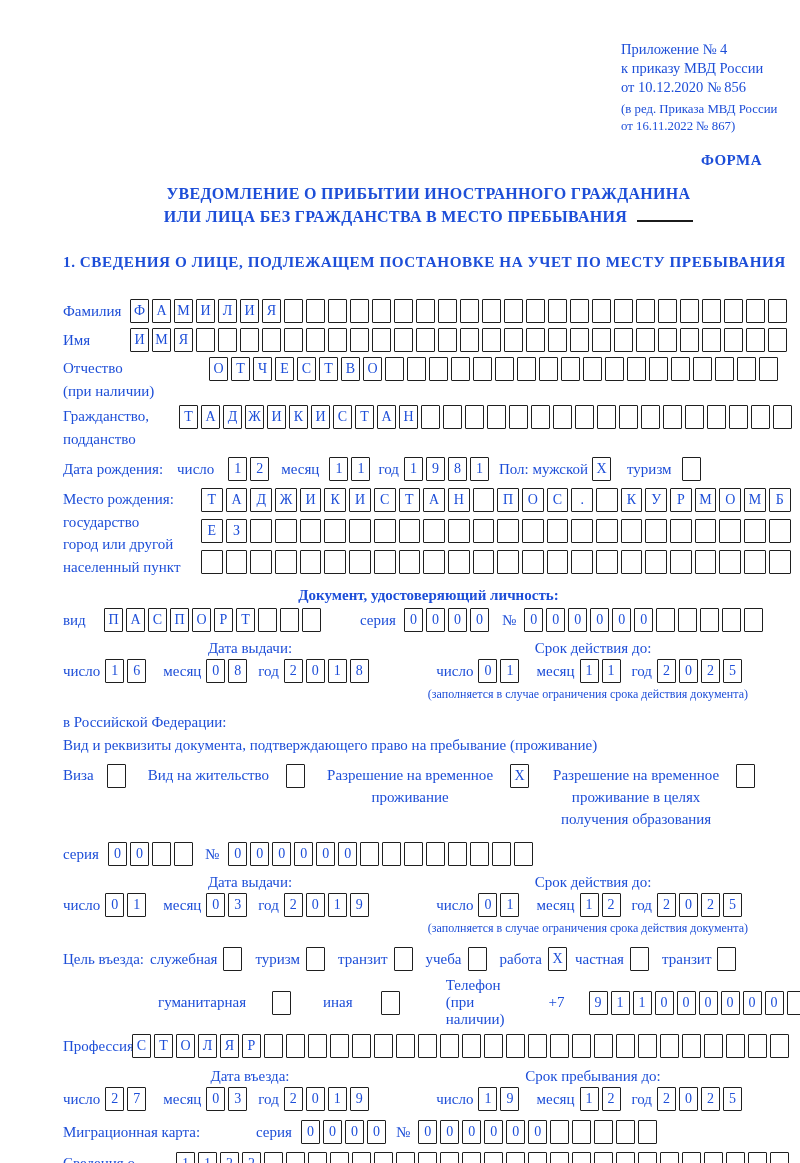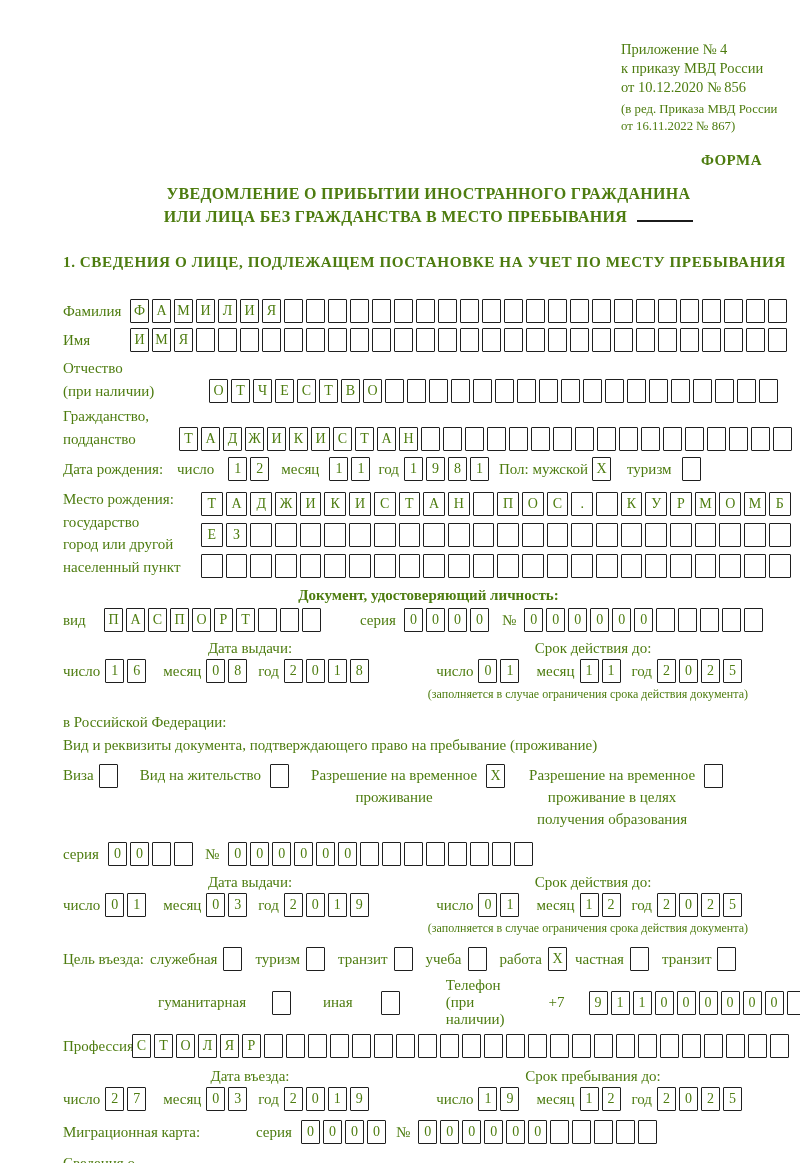--- a/index.html
+++ b/index.html
@@ -2,37 +2,37 @@
 <html><head>
 <meta charset="utf-8">
 <style>
   * { box-sizing: border-box; }
   html, body { margin: 0; padding: 0; background: #ffffff; }
   .page {
     position: relative;
     width: 800px;
     height: 1163px;
     background: #ffffff;
-    color: #4d7c0f;
+    color: #1d4ed8;
     font-family: "Liberation Serif", "DejaVu Serif", serif;
     font-size: 15px;
     padding: 40px 6px 0 63px;
     overflow: hidden;
   }
 
   
   .annex { margin-left: 558px; line-height: 19px; font-size: 14.5px; }
   .annex-note { font-size: 12.8px; line-height: 16.5px; margin-top: 4px; }
   .forma { text-align: right; padding-right: 32px; font-weight: bold; margin-top: 18px; letter-spacing: 0.5px; }
   .title { text-align: center; font-weight: bold; font-size: 16px; line-height: 22.5px; margin-top: 14px; letter-spacing: 0.3px; margin-left: -40px; padding-left: 40px; }
   .blank { display: inline-block; width: 56px; border-bottom: 2px solid #1b1b1b; margin-left: 10px; }
   .section1 { font-weight: bold; font-size: 15.2px; margin-top: 25px; letter-spacing: 0.55px; white-space: nowrap; }
 
   
-  .row { display: flex; align-items: flex-end; margin-top: 5px; }
+  .row { display: flex; align-items: flex-start; margin-top: 5px; }
   .lbl { line-height: 24px; flex: none; }
   .mlabel { line-height: 23px; flex: none; }
   .cells { display: flex; gap: 3px; flex: none; }
   .cell {
     flex: none; width: 19px; height: 24px;
     border: 1.7px solid #1f1f1f; border-radius: 1px;
     display: flex; align-items: center; justify-content: center;
     font-size: 14px; line-height: 1; background: #fff;
   }
   .wide .cell { width: 21.7px; }
@@ -49,21 +49,21 @@
   .dg .lbl { margin-right: 5px; }
   .dg .cells { margin-right: 11px; }
   .dg .cells:last-child { margin-right: 0; }
   .rg { margin-left: auto; margin-right: 52px; }
   .note-right { text-align: right; padding-right: 46px; font-size: 12px; margin-top: 3px; line-height: 16px; }
 
   .intro { margin-top: 9px; line-height: 23px; }
 
   
   .options { display: flex; margin-top: 7px; }
-  .opt { display: flex; align-items: flex-start; }
+  .opt { display: flex; align-items: flex-start; gap: 8px; }
   .optlbl { text-align: center; line-height: 22px; flex: none; }
   .opt .cells { margin-left: 9px; margin-top: 0; }
 
   
   .purrow { display: flex; align-items: center; margin-top: 11px; }
   .purrow .plbl { margin-right: 6px; flex: none; line-height: 24px; }
   .purrow .pbox { margin-right: 13px; }
   .phrow { display: flex; align-items: center; margin-top: 6px; padding-left: 95px; gap: 16px; }
 </style>
 </head>

